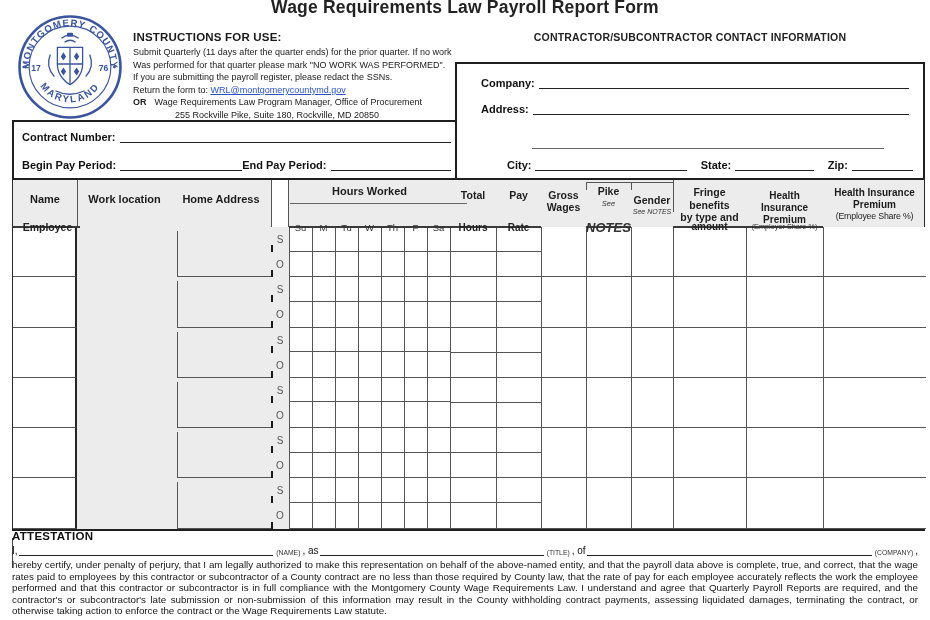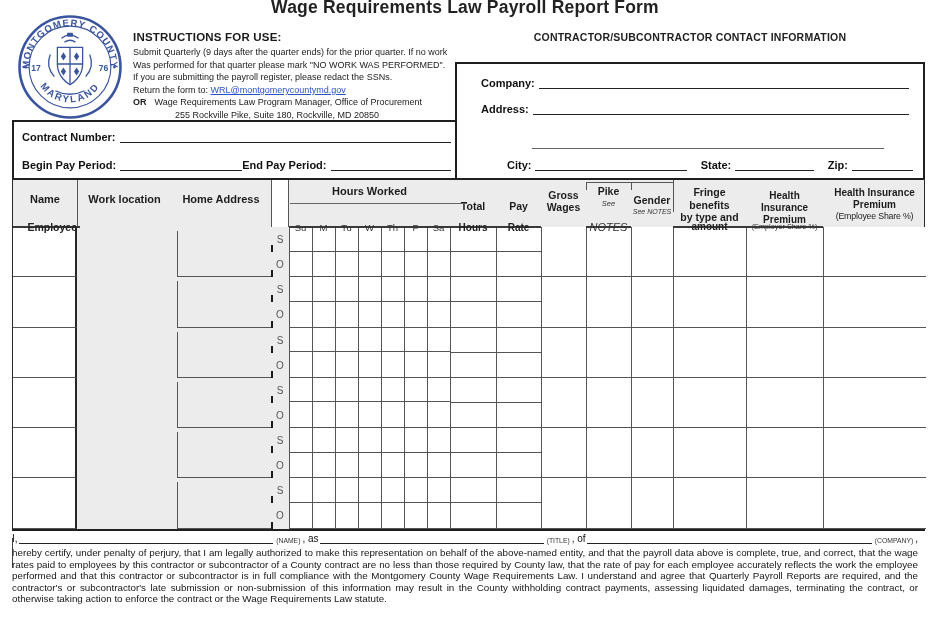--- a/index.html
+++ b/index.html
@@ -44,33 +44,33 @@
       border-top:2.5px solid var(--line-dark);box-sizing:border-box;}
   .hc{flex:none;box-sizing:border-box;position:relative;text-align:center;
       font-weight:bold;font-size:11px;color:#1d1d1d;}
   .w-name{width:64px}.w-addr{width:100px}.w-work{width:94px}.w-so{width:18px}
   .w-days{width:161px}.w-total{width:46px}.w-pay{width:45px}.w-gross{width:45px}
   .w-race{width:45px}.w-gender{width:42px}.w-fringe{width:73px}.w-hie{width:77px}.w-hie2{width:103px}
   .h-name,.h-addr,.h-work{padding-top:13px;}
   .h-work{border-left:1px solid var(--line-mid);}
   .h-so{background:#fff;border-left:1px solid var(--line-mid);border-right:1px solid var(--line-mid);}
   .h-days{padding-top:5px;}
-  .h-total,.h-pay{padding-top:20px;font-size:10.5px;}
+  .h-total,.h-pay{padding-top:9px;font-size:10.5px;}
   .h-gross{padding-top:9px;font-size:10.5px;line-height:12px;}
   .h-race{padding-top:6px;font-size:10.5px;line-height:11px;}
   .h-gender{padding-top:15px;font-size:10.5px;line-height:10px;}
   .h-fringe{padding-top:6px;font-size:10.5px;line-height:12.5px;}
   .h-hie{padding-top:10px;font-size:10px;line-height:12px;}
   .h-hie2{padding-top:7px;font-size:10px;line-height:11.5px;}
   .note-it{font-style:italic;font-weight:normal;font-size:7.5px;color:#333;}
   .emp-share{display:block;font-weight:normal;font-size:8.8px;color:#222;margin-top:1px;letter-spacing:-0.2px;}
   .straddle{position:absolute;left:0;right:0;bottom:-6px;text-align:center;
       font-size:10px;font-weight:bold;color:#222;z-index:3;}
-  .straddle.lt{text-align:right;padding-left:5px;font-size:10.5px;}
-  .straddle.sm{font-size:11px;font-weight:normal;font-style:italic;color:#333;}
+  .straddle.lt{text-align:center;padding-left:5px;font-size:10.5px;}
+  .straddle.sm{font-size:13px;font-weight:bold;font-style:italic;color:#333;}
   .straddle.xs{font-size:7.3px;font-weight:normal;font-style:normal;color:#333;}
   .dayl{position:absolute;bottom:-6px;width:23px;text-align:center;
       font-size:9.5px;font-weight:normal;color:#333;z-index:3;}
   .d0{left:0}.d1{left:23px}.d2{left:46px}.d3{left:69px}.d4{left:92px}.d5{left:115px}.d6{left:138px}
   .art{position:absolute;background:#555;z-index:1;}
   .hw-line{left:277px;top:23px;width:177px;height:1.2px;background:#666;}
   .race-top{left:573px;top:2px;width:87px;height:1px;}
   .race-t1{left:573px;top:2px;width:1px;height:8px;}
   .race-t2{left:618px;top:2px;width:1px;height:8px;}
   .gf-v{left:660px;top:0;width:1px;height:32px;}
@@ -141,21 +141,21 @@
     <path d="M46,38 l2.6,4 -2.6,4 -2.6,-4 Z"></path>
     <path d="M59,38 l2.6,4 -2.6,4 -2.6,-4 Z"></path>
     <path d="M46,53 l2.6,4 -2.6,4 -2.6,-4 Z"></path>
     <path d="M59,53 l2.6,4 -2.6,4 -2.6,-4 Z"></path>
     <rect x="49.5" y="18.5" width="6" height="4" rx="1"></rect>
   </g>
 </svg>
 
 <div class="instructions">
   <div class="ih">INSTRUCTIONS FOR USE:</div>
-  <div class="line">Submit Quarterly (9 days after the quarter ends) for the prior quarter. If no work</div>
+  <div class="line">Submit Quarterly (11 days after the quarter ends) for the prior quarter. If no work</div>
   <div class="line">Was performed for that quarter please mark "NO WORK WAS PERFORMED".</div>
   <div class="line">If you are submitting the payroll register, please redact the SSNs.</div>
   <div class="line"><span>Return the form to: </span><a href="#">WRL@montgomerycountymd.gov</a></div>
   <div class="line"><span class="or-b">OR</span><span>Wage Requirements Law Program Manager, Office of Procurement</span></div>
   <div class="line ind">255 Rockville Pike, Suite 180, Rockville, MD 20850</div>
 </div>
 
 <div class="contact-heading">CONTRACTOR/SUBCONTRACTOR CONTACT INFORMATION</div>
 
 <div class="contact-box">
@@ -500,20 +500,21 @@
     <div class="c-merge w-gender"></div>
     <div class="c-merge w-fringe"></div>
     <div class="c-merge w-hie"></div>
     <div class="c-merge w-hie2"></div>
   </div>
 </div>
 </div>
 
 <div class="attest-tick"></div>
 <div class="attest">
+  <h3>ATTESTATION</h3>
   <div class="sign-line">
     <span>I,</span>
     <span class="sb sb1"></span>
     <span class="tinycap">(NAME)</span>
     <span>, as</span>
     <span class="sb sb2"></span>
     <span class="tinycap">(TITLE)</span>
     <span>, of</span>
     <span class="sb sb3"></span>
     <span class="tinycap">(COMPANY)</span>

